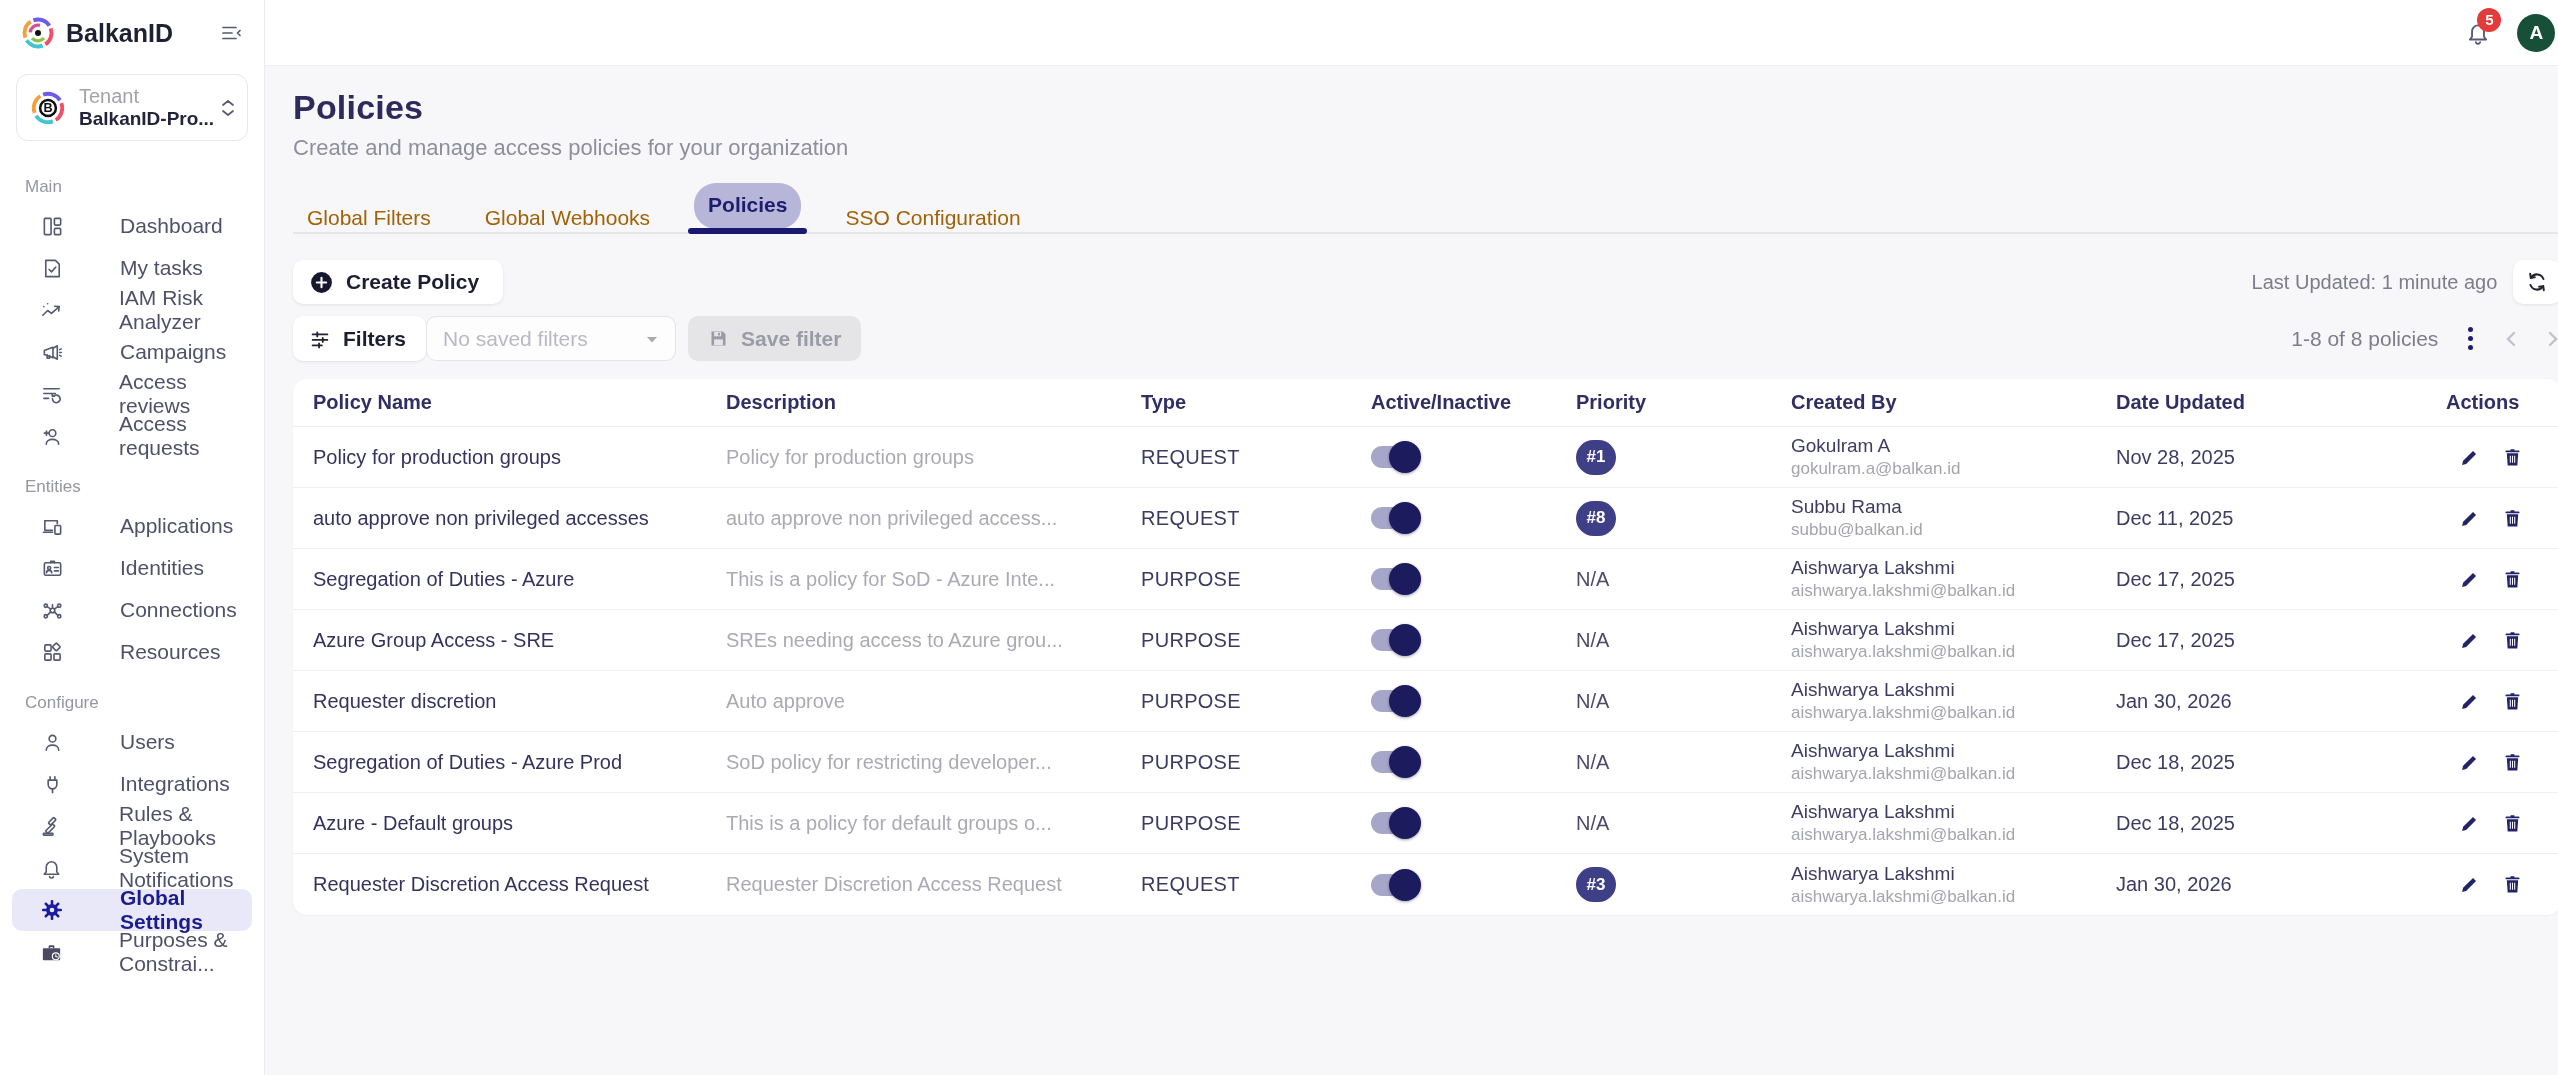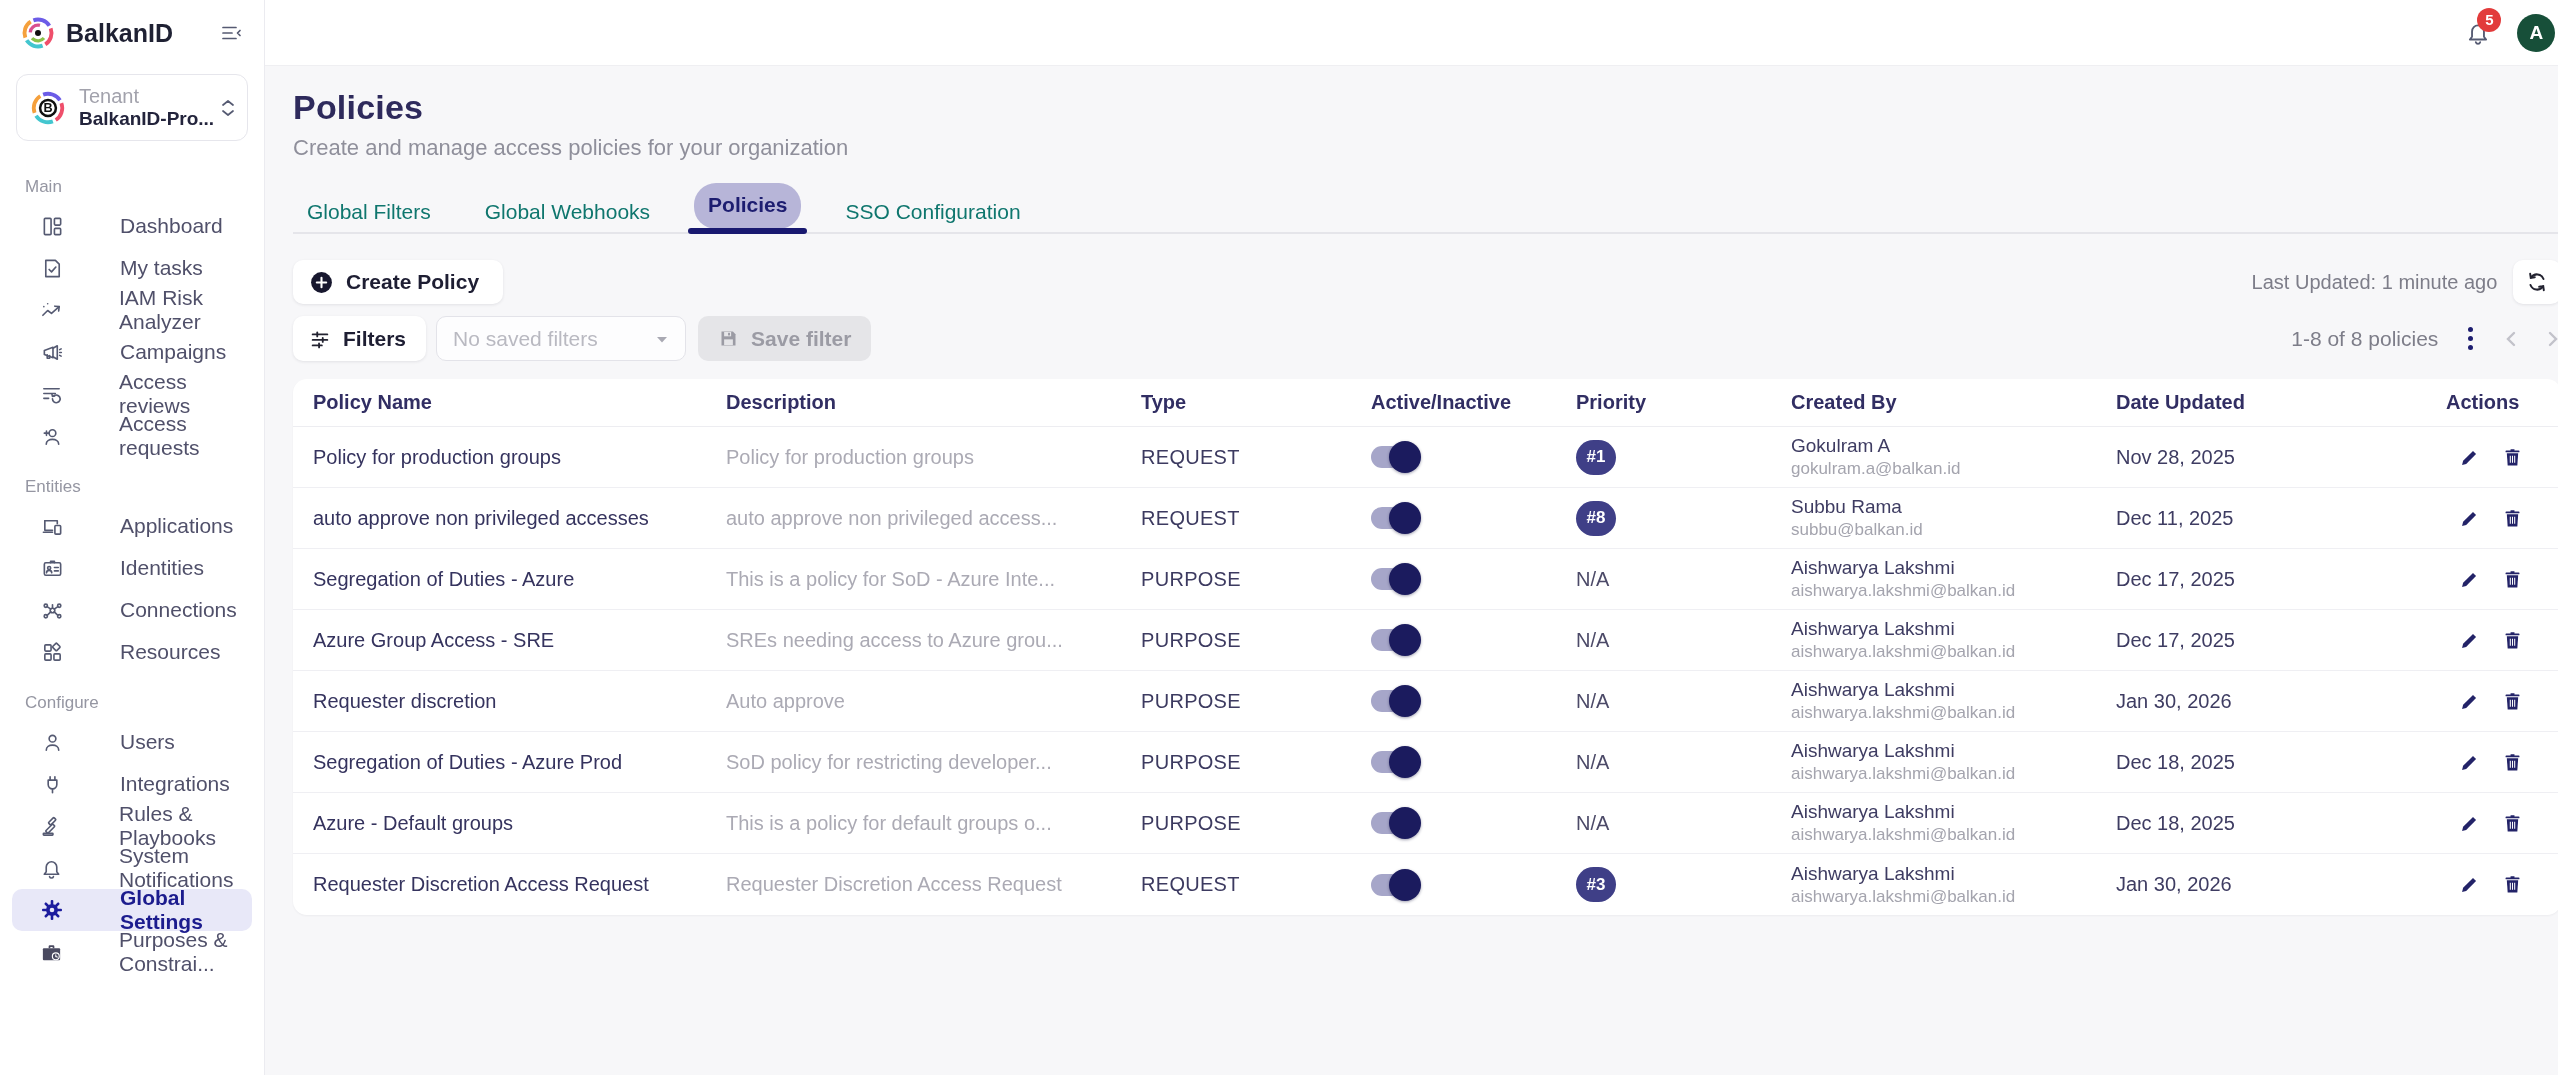--- a/index.html
+++ b/index.html
@@ -43,38 +43,38 @@
     display:flex; align-items:center; justify-content:center; }
   .avatar { width:38px; height:38px; border-radius:50%; background:#174f39; color:#fff;
     font-size:19px; font-weight:bold; display:flex; align-items:center; justify-content:center; cursor:pointer; }
 
   .content { flex:1; background:#f7f7f9; padding:22px 20px 0 28px; overflow:hidden; }
   .page-title { font-size:34px; font-weight:bold; color:#2e2a5c; letter-spacing:0.2px; }
   .page-subtitle { font-size:22px; color:#8f8f9b; margin-top:8px; }
 
   .tabs { display:flex; align-items:flex-end; gap:34px; margin-top:22px;
     border-bottom:2px solid #e5e5ea; padding-left:4px; }
-  .tab { position:relative; font-size:21px; color:#0f766e; padding:10px 10px 8px 10px; cursor:pointer; }
+  .tab { position:relative; font-size:21px; color:#a16207; padding:10px 10px 2px 10px; cursor:pointer; }
   .tab.active { color:#1d1d70; font-weight:bold; background:#b7b5d8; border-radius:22px;
     padding:10px 14px 12px 14px; margin-bottom:3px; }
   .tab.active::after { content:""; position:absolute; left:-6px; right:-6px; bottom:-5px;
     height:6px; background:#191970; border-radius:3px; }
 
   .toolbar-row1 { display:flex; align-items:center; justify-content:space-between; margin-top:26px; }
   .btn { display:inline-flex; align-items:center; gap:12px; background:#fff; border:none;
     border-radius:10px; font-size:21px; font-weight:bold; color:#1e1e33; cursor:pointer;
     box-shadow:0 1px 3px rgba(40,40,60,0.10); font-family:inherit; }
   .create-btn { height:44px; padding:0 24px 0 16px; }
   .last-updated-wrap { display:flex; align-items:center; gap:16px; }
   .last-updated { font-size:20px; color:#7d7d89; }
   .refresh-btn { width:48px; height:44px; display:flex; align-items:center; justify-content:center; }
 
   .toolbar-row2 { display:flex; align-items:center; margin-top:12px; }
   .filters-btn { height:45px; padding:0 20px 0 16px;align-items:center; }
-  .saved-filters { width:250px; height:45px; margin-left:10px; background:#fdfdfe;
+  .saved-filters { width:250px; height:45px; background:#fdfdfe;
     border:1px solid #e3e3e9; border-radius:10px; display:flex; align-items:center;
     justify-content:space-between; padding:0 16px; cursor:pointer; }
   .saved-filters .ph { font-size:21px; color:#b9b9c1; }
   .save-filter-btn { height:45px; margin-left:12px; padding:0 20px; background:#e5e5e8;
     box-shadow:none; color:#9b9ba4; cursor:default; }
   .pagination { margin-left:auto; display:flex; align-items:center; gap:26px; }
   .page-count { font-size:21px; color:#7d7d89; }
   .kebab { display:flex; flex-direction:column; gap:4px; cursor:pointer; padding:4px; }
   .kebab span { width:5px; height:5px; border-radius:50%; background:#1d1d70; }
   .page-chevron { cursor:pointer; display:flex; }

